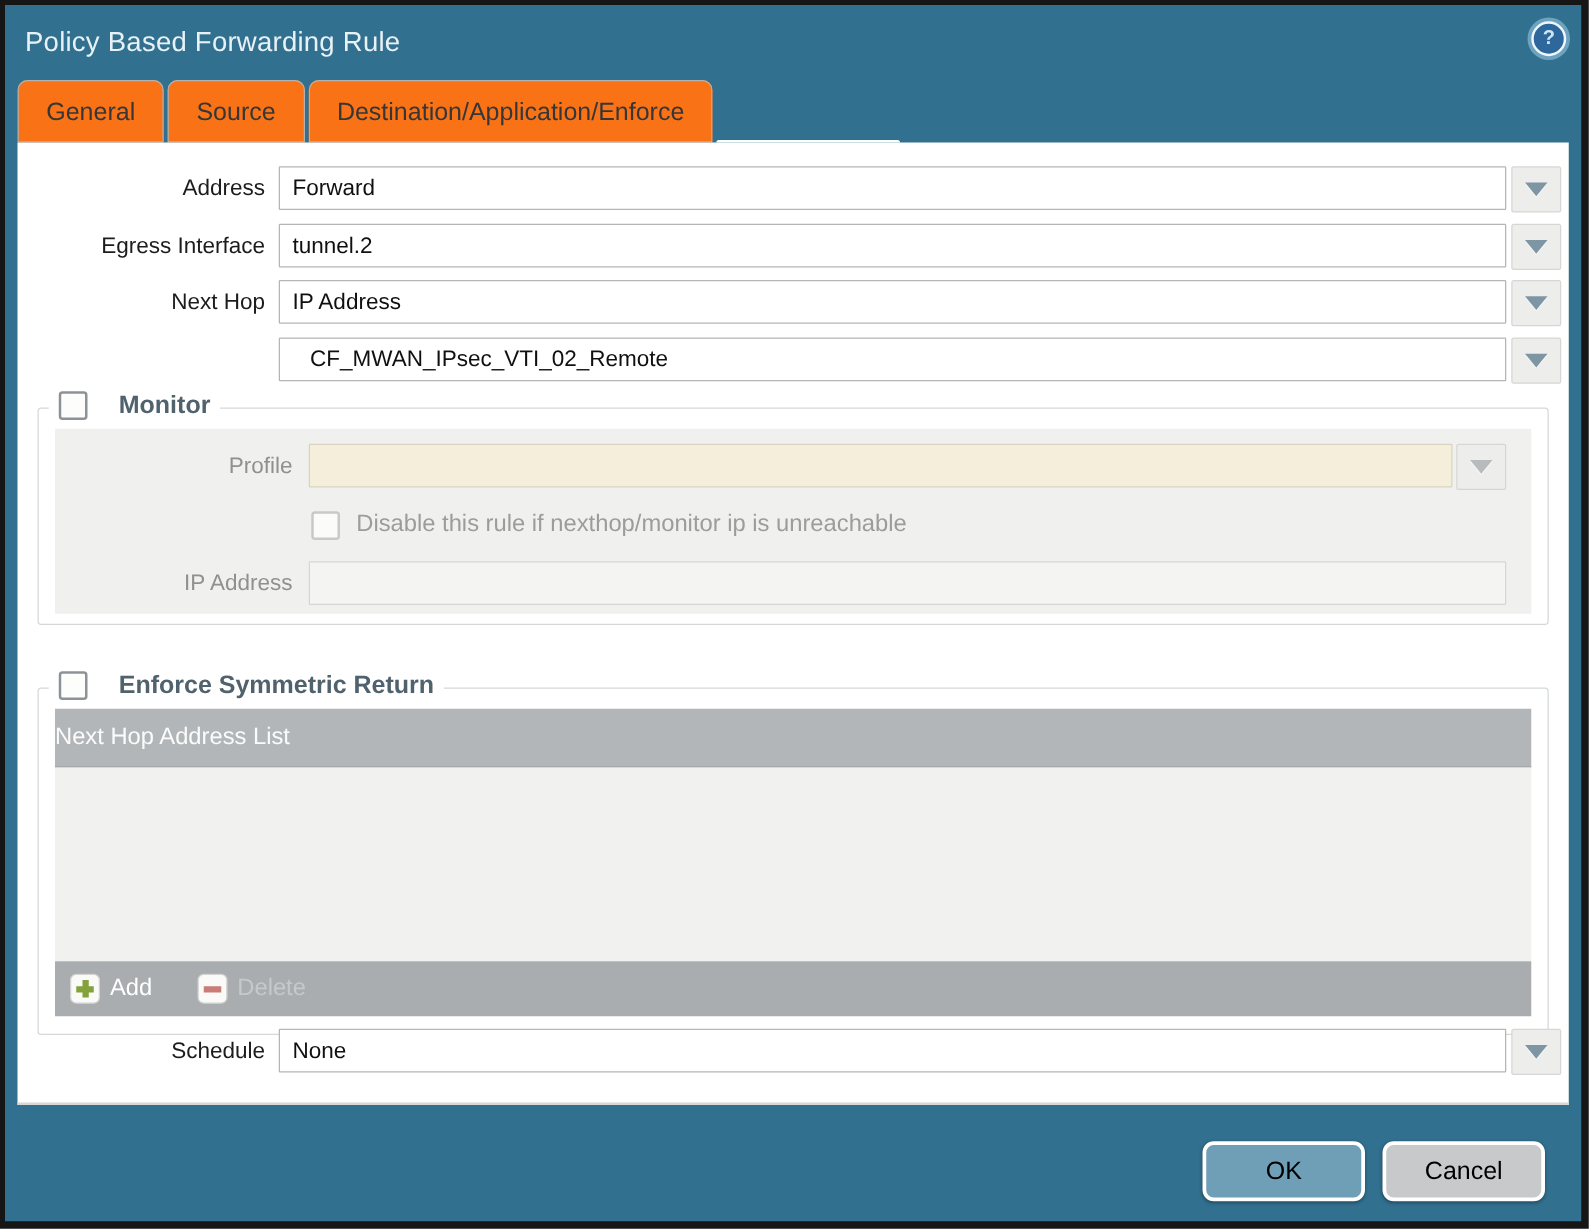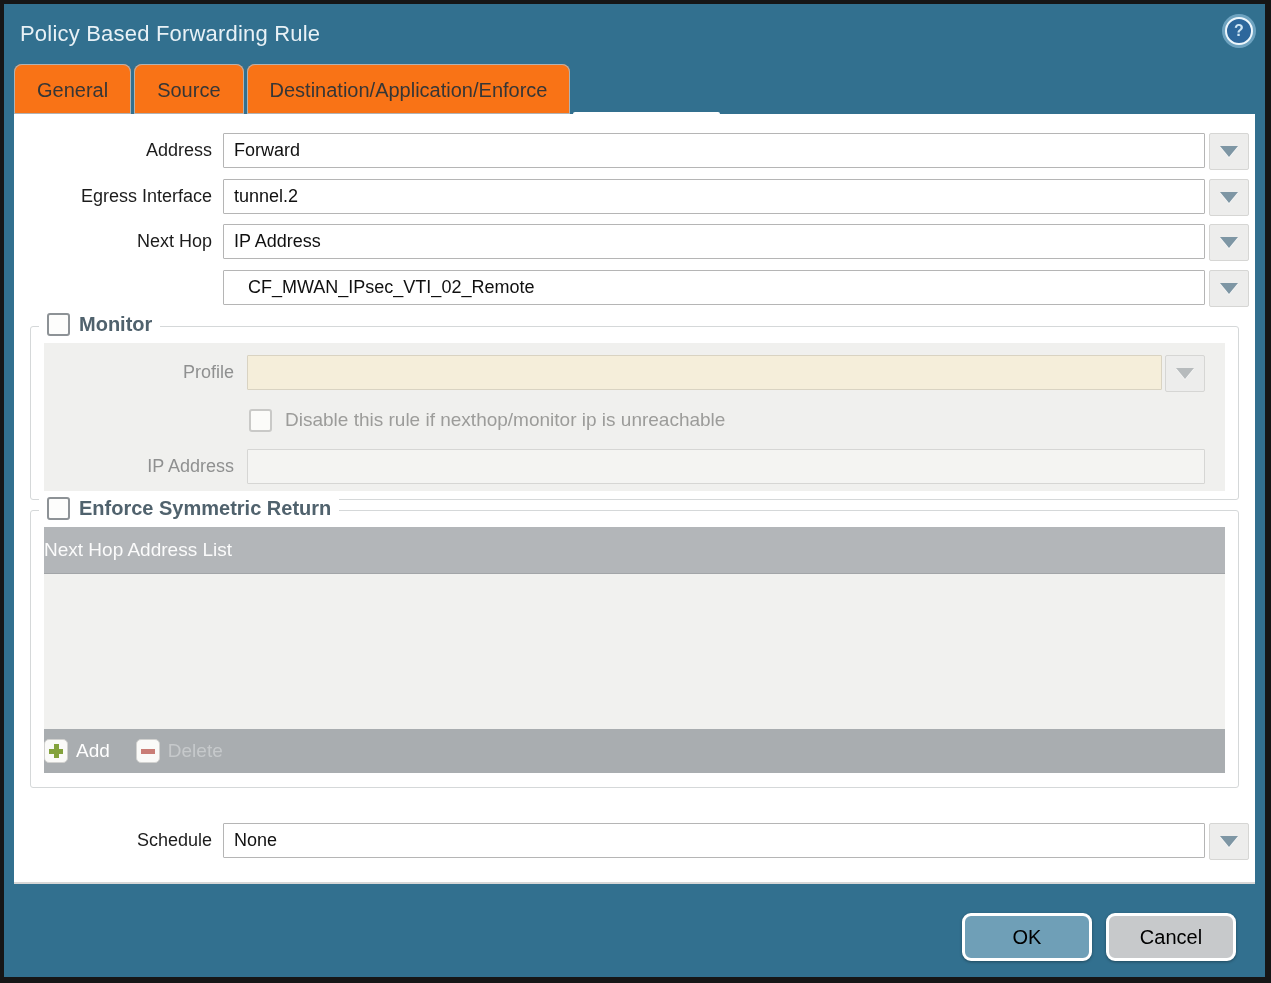--- a/index.html
+++ b/index.html
@@ -56,21 +56,21 @@
     width:0;height:0;border-left:9px solid transparent;border-right:9px solid transparent;
     border-top:11px solid #7e96a4;filter:drop-shadow(0 1px 0 rgba(255,255,255,.7));
   }
   .drop-btn.disabled .arrow-down{border-top-color:#b7bbbd;}
   
   .group{
     position:absolute;border:1px solid #d5d8d9;border-radius:3px;
   }
   .legend{
     position:absolute;top:-14px;left:8px;background:#fff;padding:0 8px;
-    display:flex;align-items:center;gap:9px;
+    display:flex;align-items:center;gap:25px;
   }
   .legend-text{font-size:20px;font-weight:bold;color:#50626d;}
   .checkbox{
     width:19px;height:19px;background:#fdfdfc;border:2px solid #8d9296;
     border-radius:3px;display:inline-block;cursor:pointer;
   }
   .checkbox.disabled{border-color:#c9c9c7;background:#fbfbf9;cursor:default;}
   .panel{
     position:absolute;left:13px;right:13px;top:16px;bottom:8px;background:#f0f0ee;
   }
@@ -85,21 +85,22 @@
   }
   .dim-text{font-size:19px;color:#9c9c9a;line-height:26px;}
   
   .grid{position:absolute;left:13px;right:13px;top:16px;}
   .grid-header{
     height:46px;background:#b3b6b9;border-bottom:1px solid #a2a5a8;
     color:#fbfbfb;font-size:19px;line-height:46px;
   }
   .grid-body{height:155px;background:#f1f1ef;}
   .grid-footer{
-    height:44px;background:#a9adb0;display:flex;gap:26px;
+    height:44px;background:#a9adb0;display:flex;gap:36px;
+    padding-left:12px;
   }
   .toolbar-btn{display:flex;align-items:center;gap:8px;cursor:pointer;}
   .toolbar-btn.disabled{cursor:default;}
   .tb-icon{
     width:22px;height:22px;border-radius:5px;background:#fafaf8;
     border:1px solid #d2d2d0;
   }
   .tb-icon.plus{
     background:
       linear-gradient(#83a23c,#83a23c) center/14px 5px no-repeat,
@@ -181,21 +182,21 @@
         <div style="position:absolute;left:205px;top:64px;display:flex;align-items:center;gap:13px;">
           <span class="checkbox disabled"></span>
           <span class="dim-text">Disable this rule if nexthop/monitor ip is unreachable</span>
         </div>
 
         <div class="row-label dim-label" style="left:0;top:106px;width:190px;">IP Address</div>
         <div class="disabled-field" style="left:203px;top:106px;right:20px;"></div>
       </div>
     </div>
 
-    <div class="group" style="left:16px;top:396px;width:1207px;height:276px;">
+    <div class="group" style="left:16px;top:436px;width:1207px;height:276px;">
       <div class="legend">
         <span class="checkbox"></span>
         <span class="legend-text">Enforce Symmetric Return</span>
       </div>
       <div class="grid">
         <div class="grid-header">Next Hop Address List</div>
         <div class="grid-body"></div>
         <div class="grid-footer">
           <div class="toolbar-btn">
             <span class="tb-icon plus"></span>

